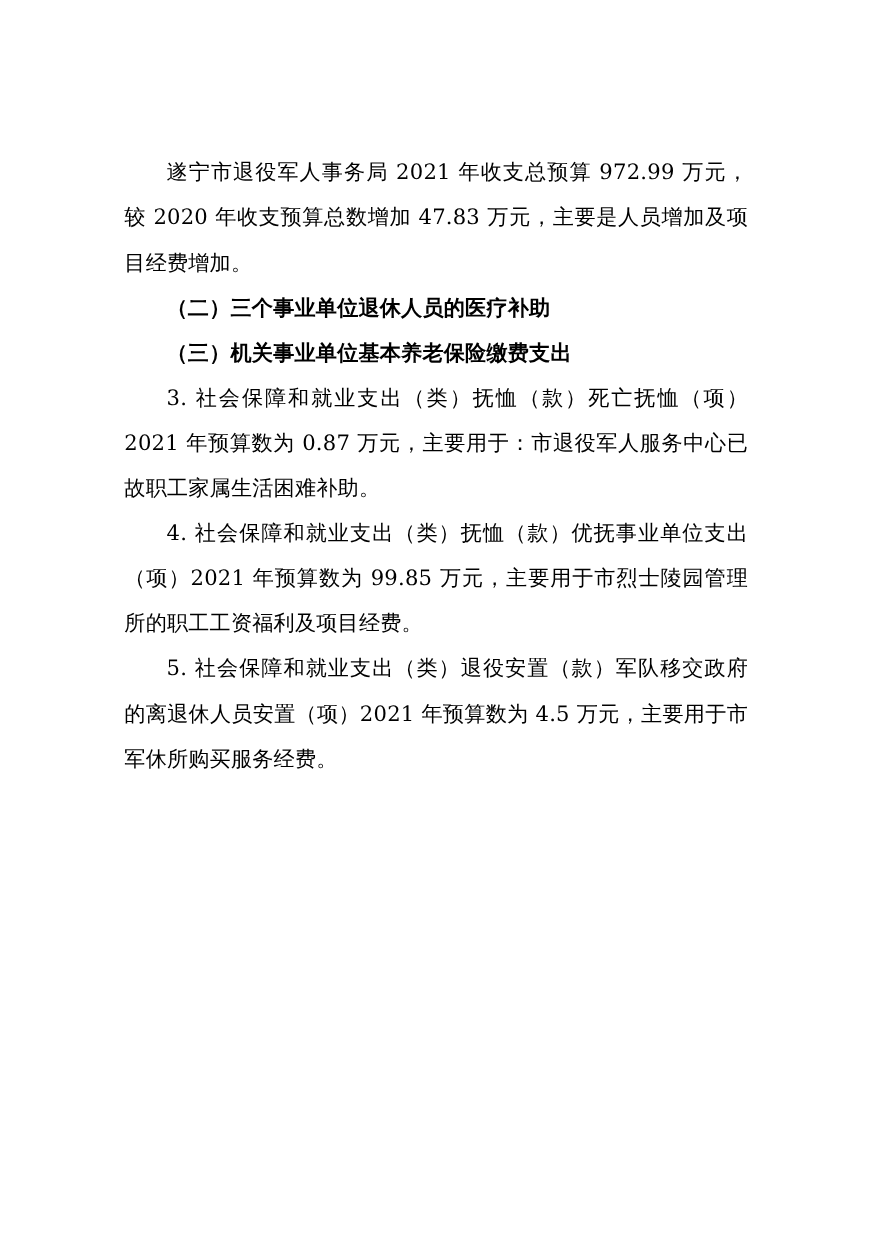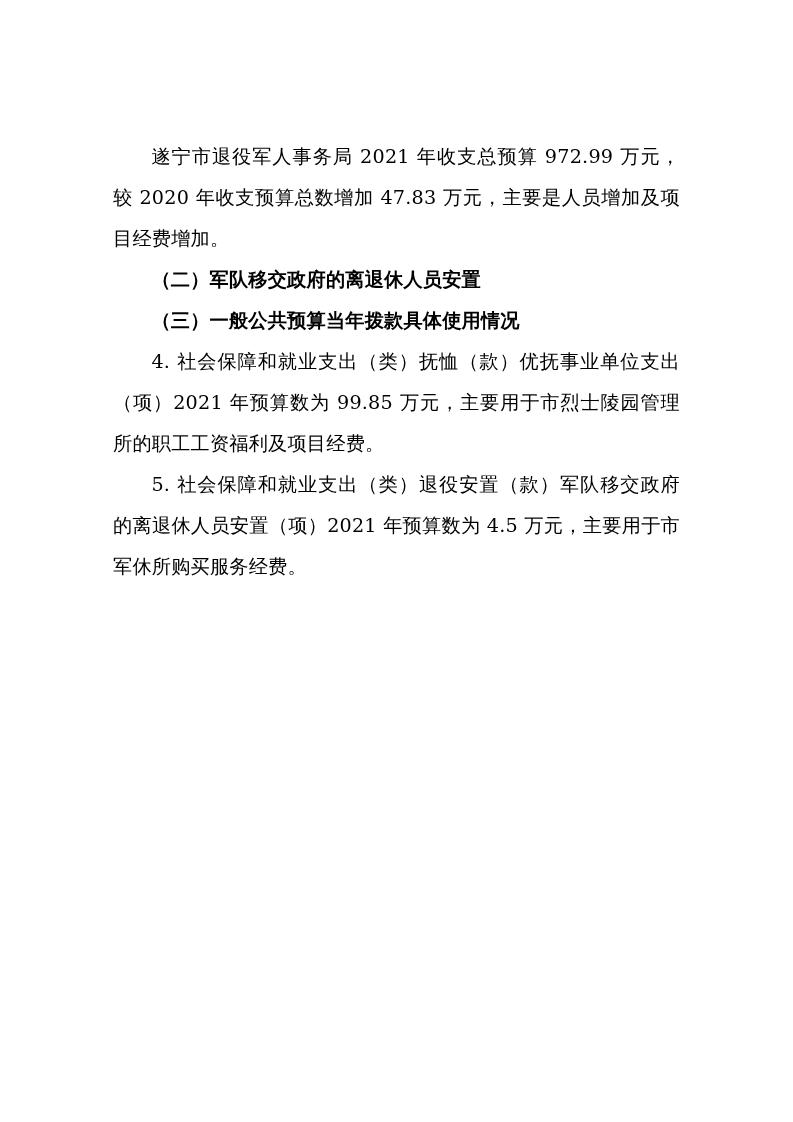--- a/index.html
+++ b/index.html
@@ -39,18 +39,19 @@
   .para + .para {
     margin-top: 0;
   }
 </style>
 </head>
 <body>
 
 <div class="page">
   <div class="content">
     <p class="para">遂宁市退役军人事务局 2021 年收支总预算 972.99 万元，较 2020 年收支预算总数增加 47.83 万元，主要是人员增加及项目经费增加。</p>
-    <p class="para bold">（二）军队移交政府的离退休人员安置</p>
-    <p class="para bold">（三）一般公共预算当年拨款具体使用情况</p>
+    <p class="para bold">（二）三个事业单位退休人员的医疗补助</p>
+    <p class="para bold">（三）机关事业单位基本养老保险缴费支出</p>
+    <p class="para">3. 社会保障和就业支出（类）抚恤（款）死亡抚恤（项）2021 年预算数为 0.87 万元，主要用于：市退役军人服务中心已故职工家属生活困难补助。</p>
     <p class="para">4. 社会保障和就业支出（类）抚恤（款）优抚事业单位支出（项）2021 年预算数为 99.85 万元，主要用于市烈士陵园管理所的职工工资福利及项目经费。</p>
     <p class="para">5. 社会保障和就业支出（类）退役安置（款）军队移交政府的离退休人员安置（项）2021 年预算数为 4.5 万元，主要用于市军休所购买服务经费。</p>
   </div>
 </div>
 
 </body></html>

